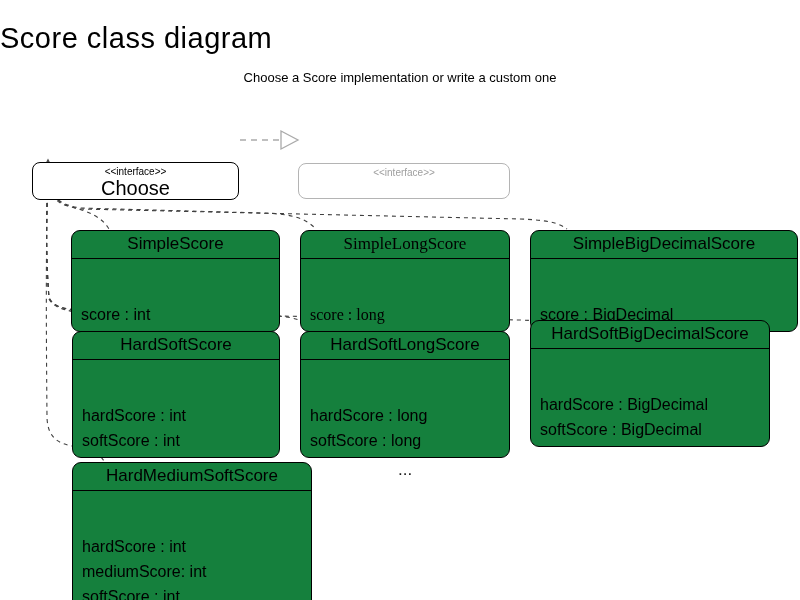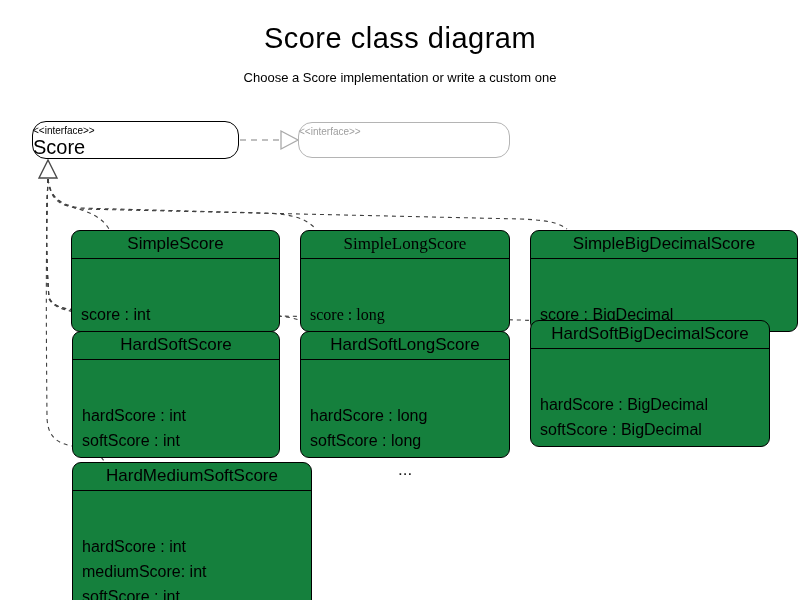--- a/index.html
+++ b/index.html
@@ -1,31 +1,31 @@
 <!DOCTYPE html>
 <html><head>
 <meta charset="utf-8">
 <style>
   html,body{margin:0;padding:0;background:#ffffff;}
   #stage{
     position:relative;width:800px;height:600px;background:#ffffff;overflow:hidden;
     font-family:"Liberation Sans", sans-serif;color:#000;
   }
   #diagram-title{
-    position:absolute;left:0;top:22px;width:800px;text-align:center;
+    position:absolute;left:0;top:22px;width:800px;
     font-size:29px;font-weight:400;letter-spacing:.5px;
   }
   #diagram-subtitle{
     position:absolute;left:0;top:70px;width:800px;text-align:center;
     font-size:13px;font-weight:400;
   }
   svg.edges{position:absolute;left:0;top:0;pointer-events:none;}
   .ifacebox{
-    position:absolute;background:#fff;border:1.4px solid #000;border-radius:14px;
-    text-align:left;box-sizing:border-box;
+    position:absolute;background:#fff;border:1.4px solid #000;border-radius:8px;
+    text-align:center;box-sizing:border-box;margin-top:41px;
   }
   .ifacebox .stereo{font-size:10px;line-height:12px;padding-top:3px;}
   .ifacebox .iname{font-size:20px;line-height:21px;}
   .ifacebox.ghost{border-color:#b4b4b4;color:#9e9e9e;}
   .clsbox{
     position:absolute;background:#15803d;border:1.4px solid #000;border-radius:9px;
     box-sizing:border-box;
   }
   .cls-title{
     height:27px;line-height:26px;text-align:center;font-size:17px;
@@ -56,21 +56,21 @@
       <path d="M48,179 C50,194 56,205 80,209 L520,219 C548,220 559,223 567,229"></path>
       <path d="M48,179 C46,220 46,260 49,297 C52,306 62,309 80,310 C97,312 102,319 107,330"></path>
       <path d="M48,179 C46,220 46,260 49,298 C54,308 70,311 90,312 L262,315 C295,316 306,321 316,330"></path>
       <path d="M48,179 C46,220 46,260 49,299 C54,309 70,312 90,313 L520,320 C548,321 559,324 567,330"></path>
       <path d="M48,179 C46,230 46,310 47,418 C48,438 58,443 72,446 C90,450 98,452 104,461"></path>
     </g>
   </svg>
 
   <div class="ifacebox" style="left:32px;top:121px;width:207px;height:38px;">
     <div class="stereo">&lt;&lt;interface&gt;&gt;</div>
-    <div class="iname">Score</div>
+    <div class="iname">Choose</div>
   </div>
 
   <div class="ifacebox ghost" style="left:298px;top:122px;width:212px;height:36px;">
     <div class="stereo">&lt;&lt;interface&gt;&gt;</div>
   </div>
 
   <div class="clsbox" style="left:71px;top:230px;width:209px;">
     <div class="cls-title">SimpleScore</div>
     <div class="cls-attrs">
         <div class="cls-attr">score : int</div>

